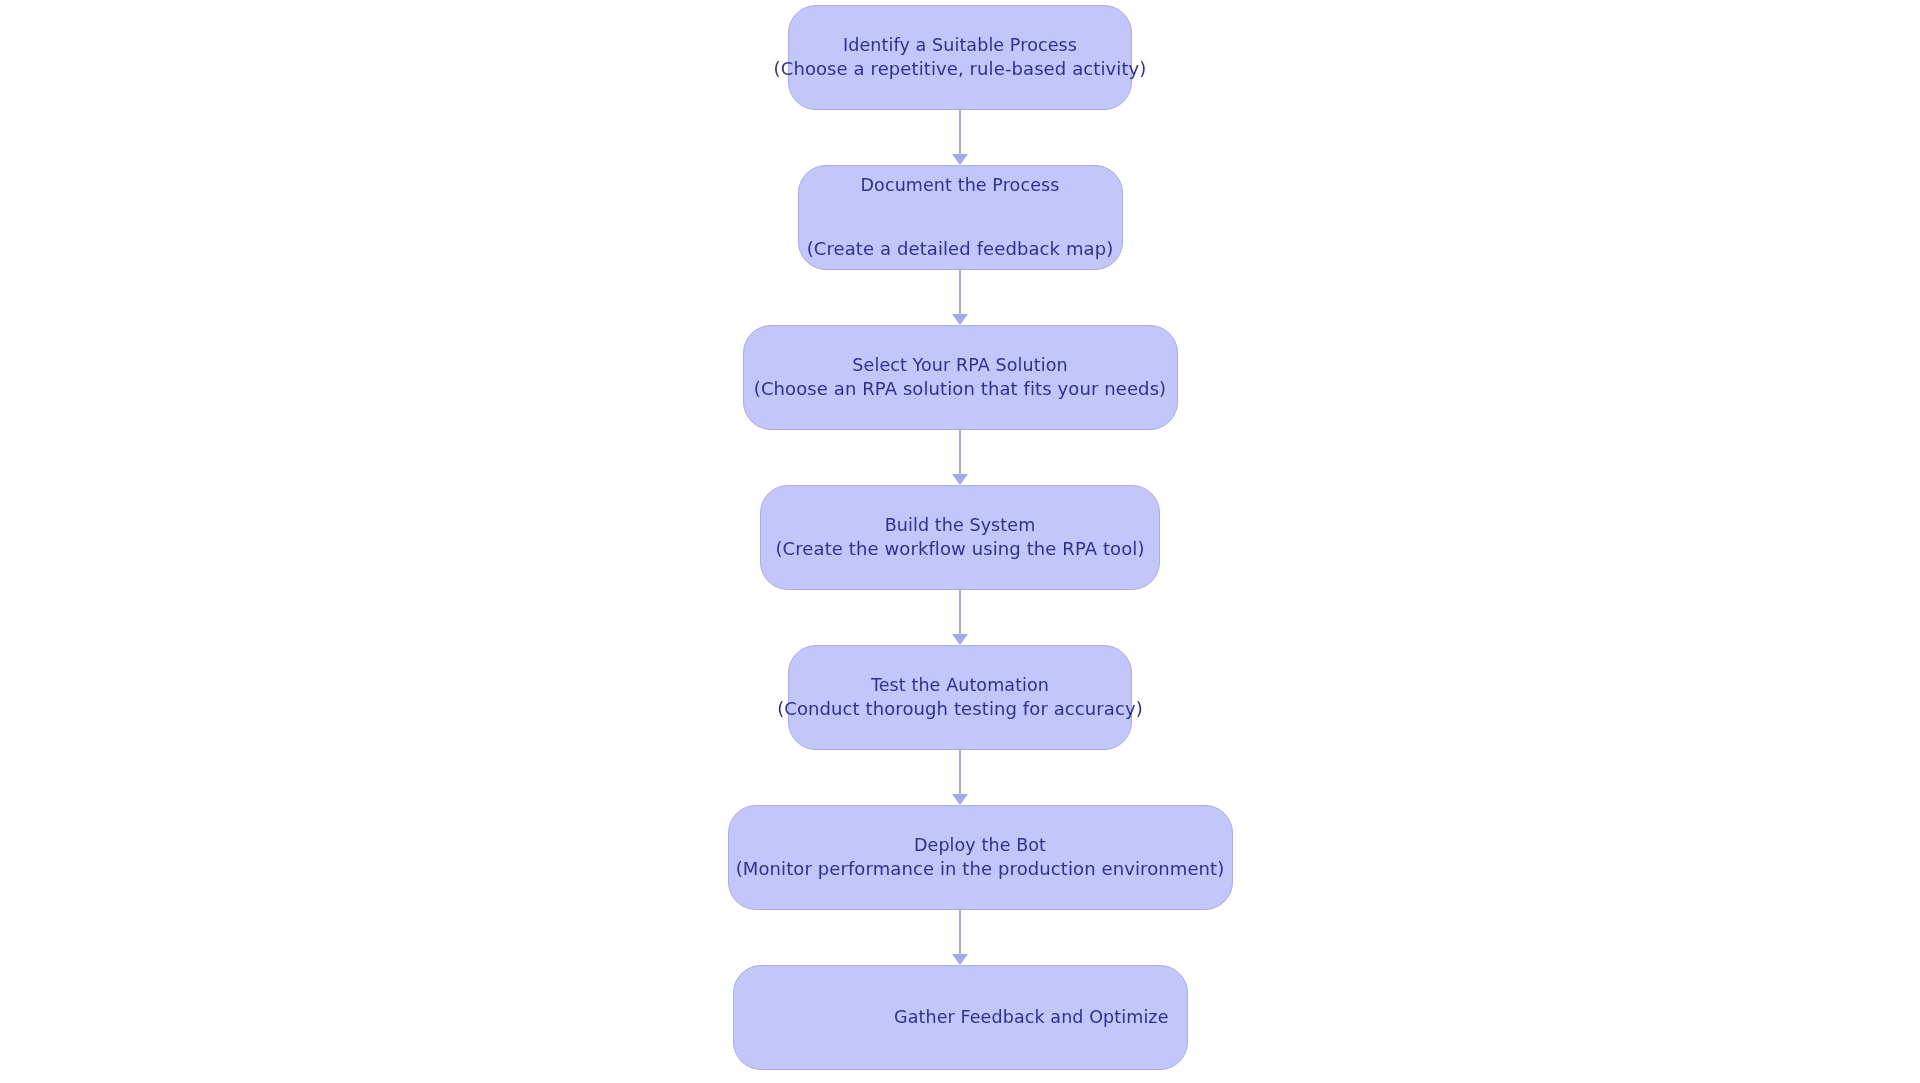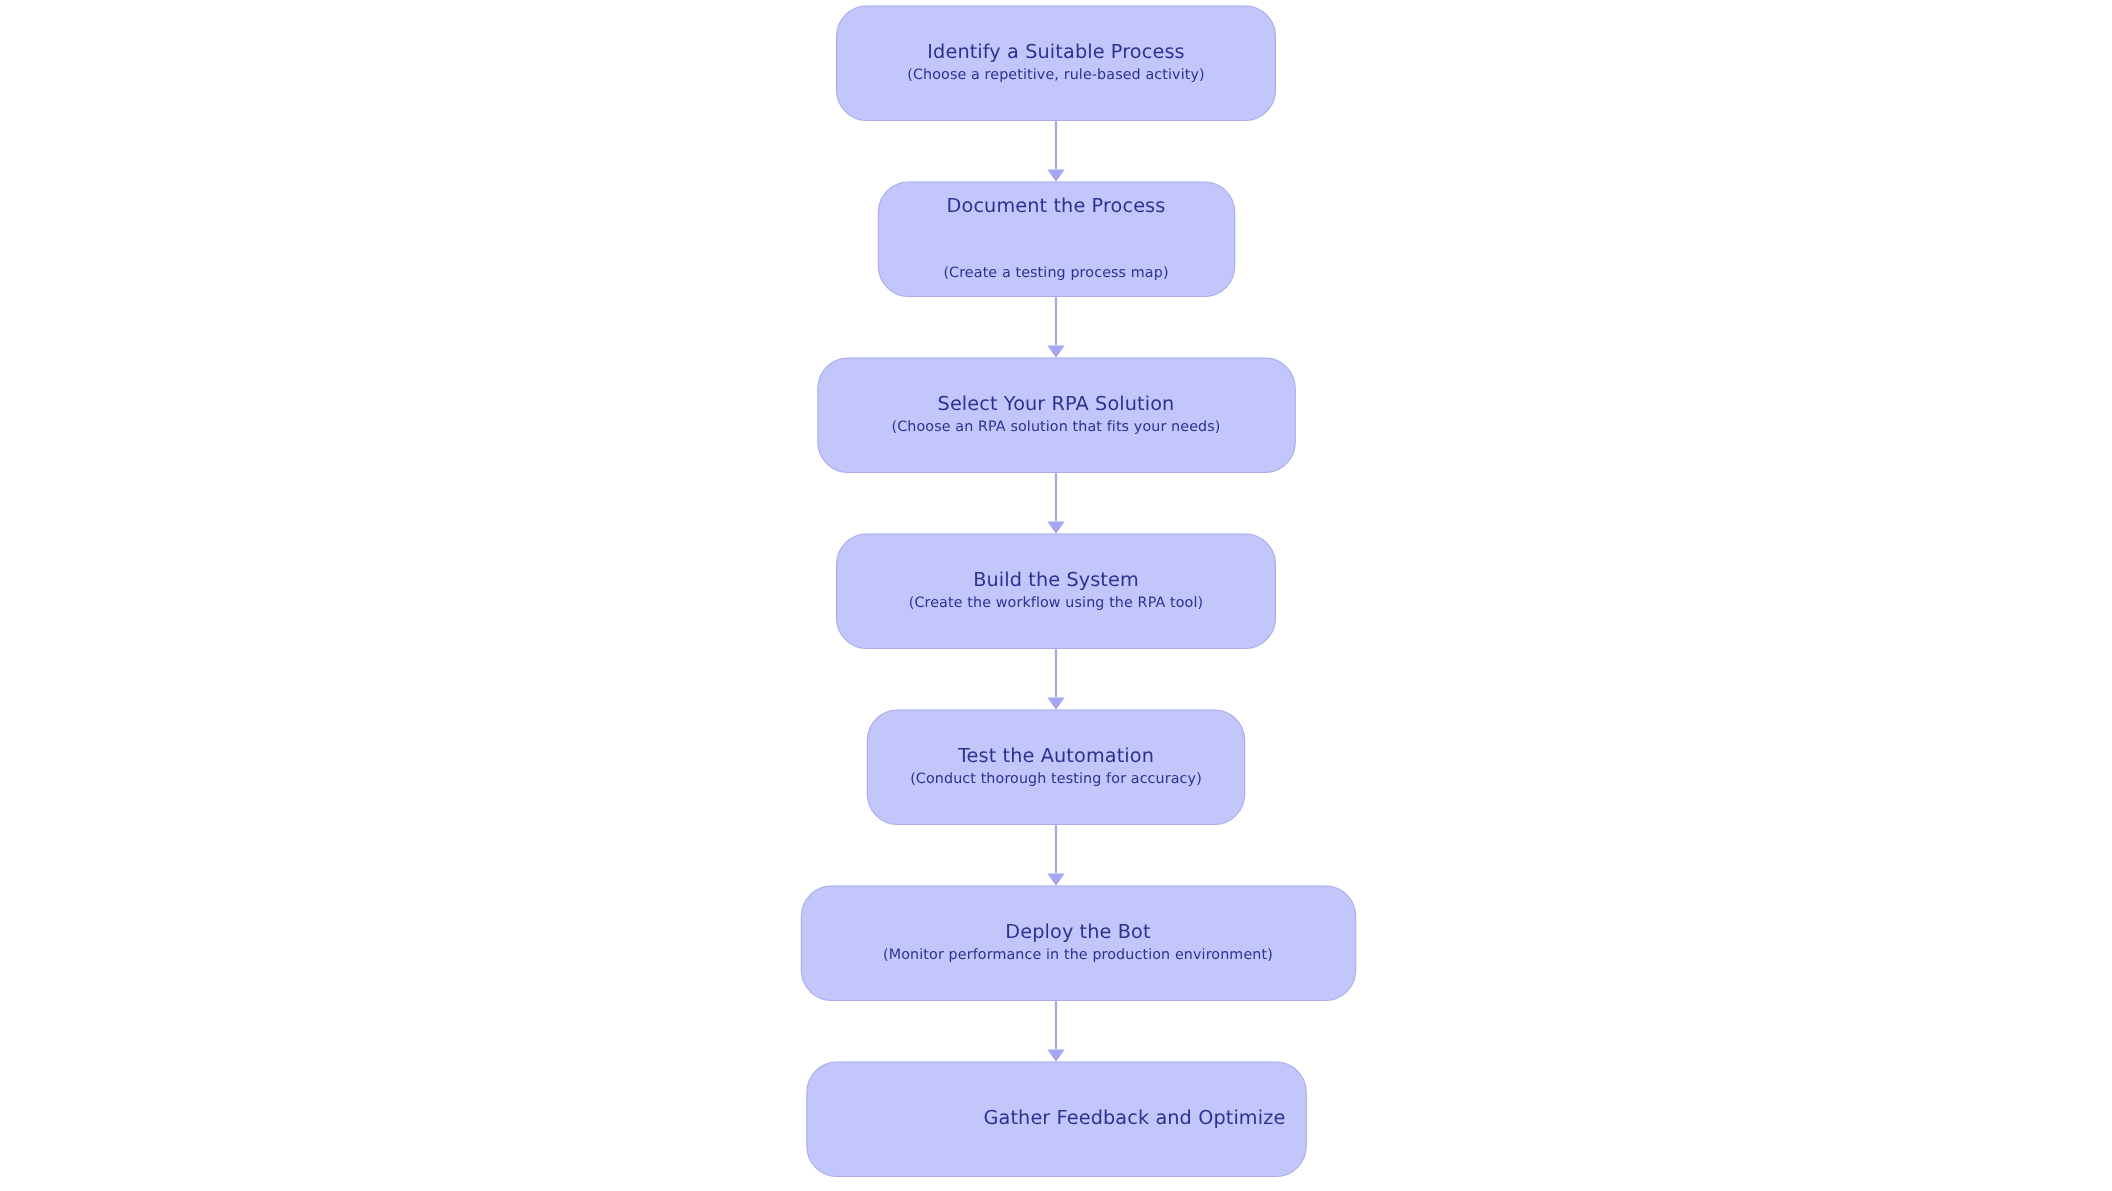--- a/index.html
+++ b/index.html
@@ -48,21 +48,21 @@
     flex: none;
   }
 
   .node-title {
     font-size: 17.5px;
     font-weight: 400;
     white-space: nowrap;
   }
 
   .node-subtitle {
-    font-size: 13px;
+    font-size: 18px;
     font-weight: 400;
     white-space: nowrap;
   }
 
   .connector {
     position: relative;
     width: 14px;
     flex: none;
     display: flex;
     flex-direction: column;
@@ -81,31 +81,31 @@
     border-left: 8.5px solid transparent;
     border-right: 8.5px solid transparent;
     flex: none;
   }
 </style>
 </head>
 <body>
 
 <div id="flowchart" style="background: rgb(255, 255, 255);">
   <div class="flow-column" id="flow-column" style="padding-top: 5px;">
-      <div class="node" style="width: 400px; background: rgb(194, 198, 250); border: 1.5px solid rgb(168, 172, 234); color: rgb(46, 49, 146);">
+      <div class="node" style="width: 344px; background: rgb(194, 198, 250); border: 1.5px solid rgb(168, 172, 234); color: rgb(46, 49, 146);">
         <div class="node-title">Identify a Suitable Process</div>
         <div class="node-subtitle">(Choose a repetitive, rule-based activity)</div>
       </div>
       <div class="connector" style="height: 55px;">
         <div class="connector-line" style="background: rgb(159, 168, 234);"></div>
         <div class="connector-head" style="border-top: 11px solid rgb(159, 168, 234);"></div>
       </div>
       <div class="node" style="width: 325px; background: rgb(194, 198, 250); border: 1.5px solid rgb(168, 172, 234); color: rgb(46, 49, 146); gap: 40px;">
         <div class="node-title">Document the Process</div>
-        <div class="node-subtitle">(Create a testing process map)</div>
+        <div class="node-subtitle">(Create a detailed feedback map)</div>
       </div>
       <div class="connector" style="height: 55px;">
         <div class="connector-line" style="background: rgb(159, 168, 234);"></div>
         <div class="connector-head" style="border-top: 11px solid rgb(159, 168, 234);"></div>
       </div>
       <div class="node" style="width: 435px; background: rgb(194, 198, 250); border: 1.5px solid rgb(168, 172, 234); color: rgb(46, 49, 146); text-align: right;">
         <div class="node-title">Select Your RPA Solution</div>
         <div class="node-subtitle">(Choose an RPA solution that fits your needs)</div>
       </div>
       <div class="connector" style="height: 55px;">

